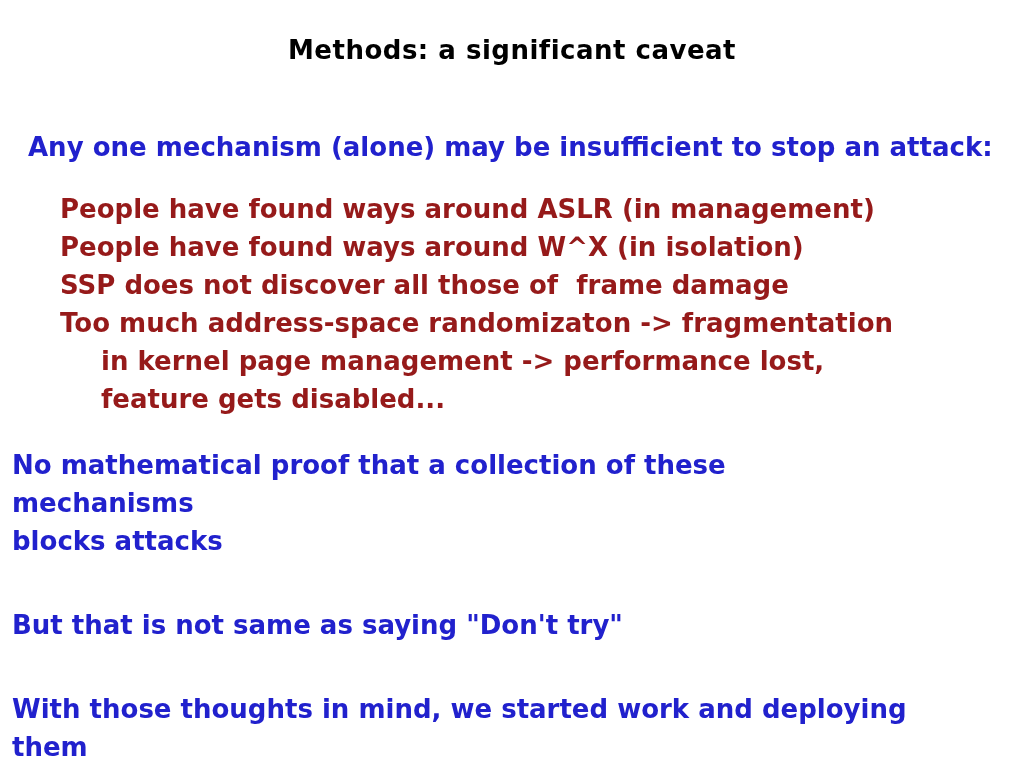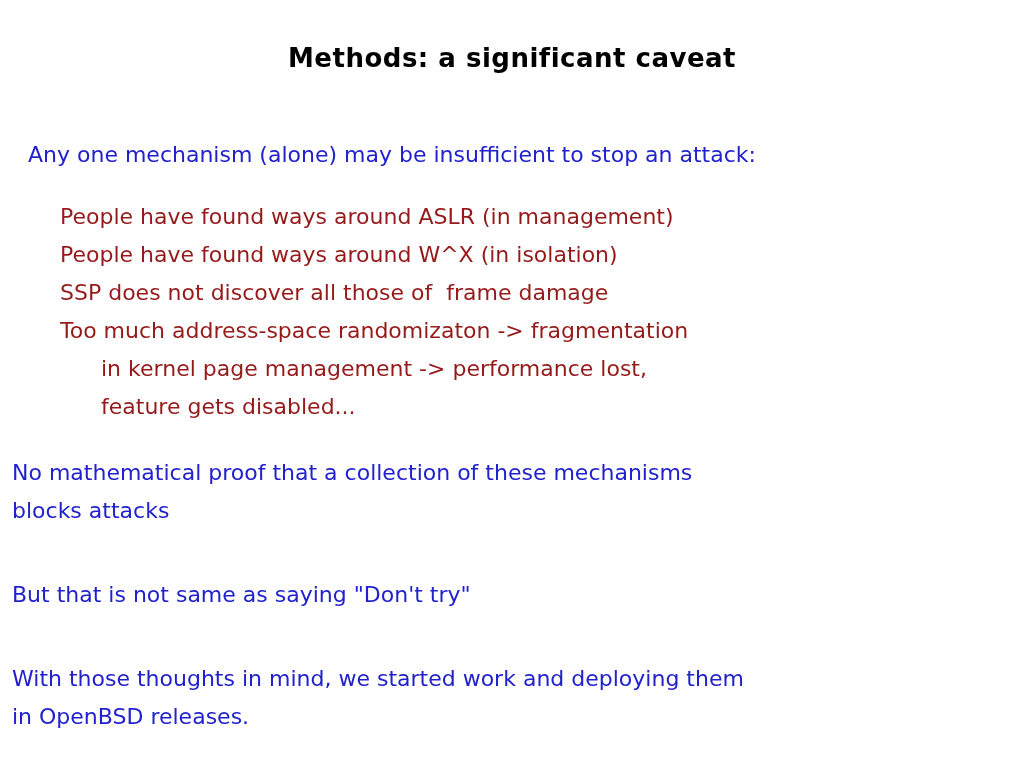--- a/index.html
+++ b/index.html
@@ -10,32 +10,33 @@
   .slide {
     position: relative;
     width: 1024px;
     height: 768px;
     background: var(--background, #ffffff);
     font-family: "DejaVu Sans", "Liberation Sans", sans-serif;
     overflow: hidden;
   }
   .title {
     margin: 0;
-    padding-top: 40px;
+    padding-top: 32px;
     text-align: center;
     font-size: 26px;
     font-weight: bold;
     line-height: 36px;
     color: var(--title-color, #000000);
     letter-spacing: 0.5px;
   }
   .line {
     white-space: pre-wrap;
     line-height: 38px;
-    font-size: 22px;
+    font-size: 26px;
+    font-weight: bold;
   }
   .intro {
     margin: 60px 0 0 28px;
     color: var(--body-blue, #2121cd);
   }
   .caveats {
     margin: 24px 0 0 60px;
     color: var(--caveat-red, #961a1a);
   }
   .caveat-sub {

